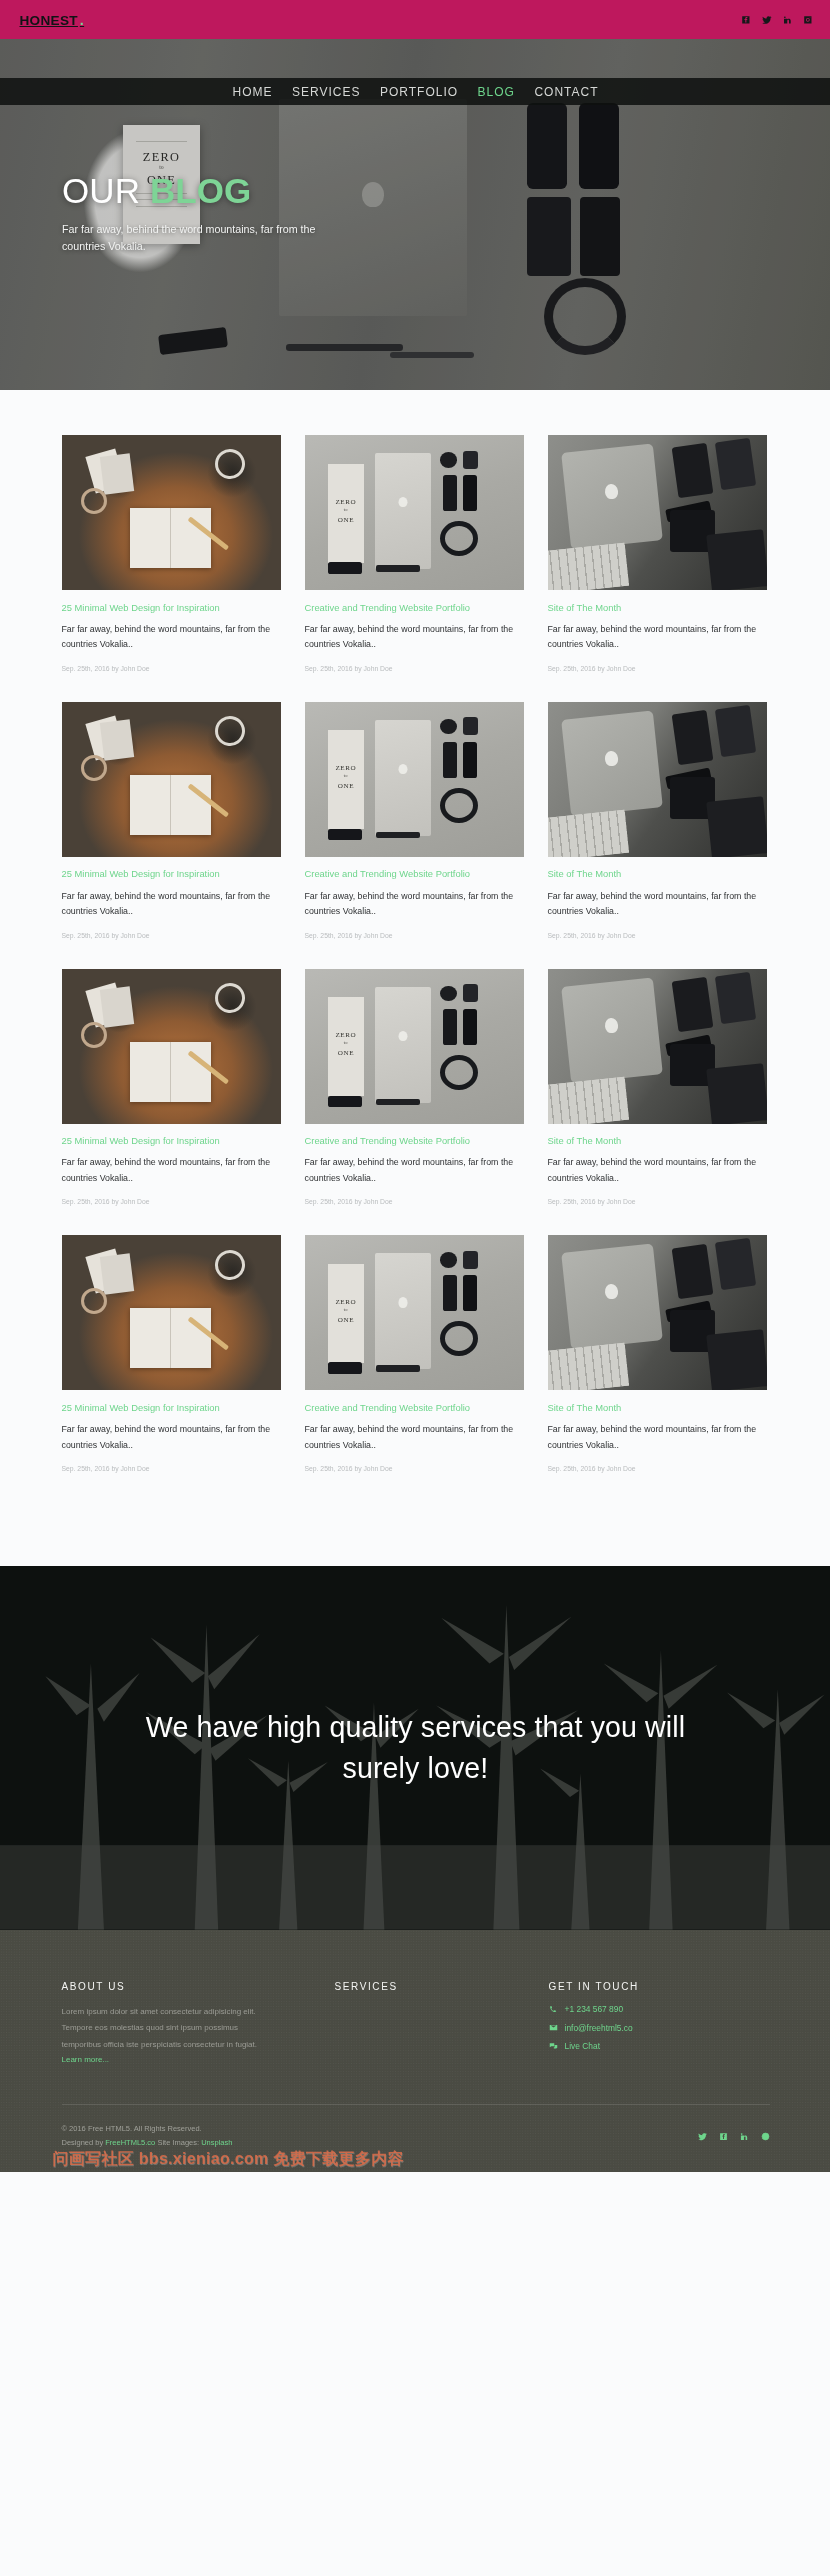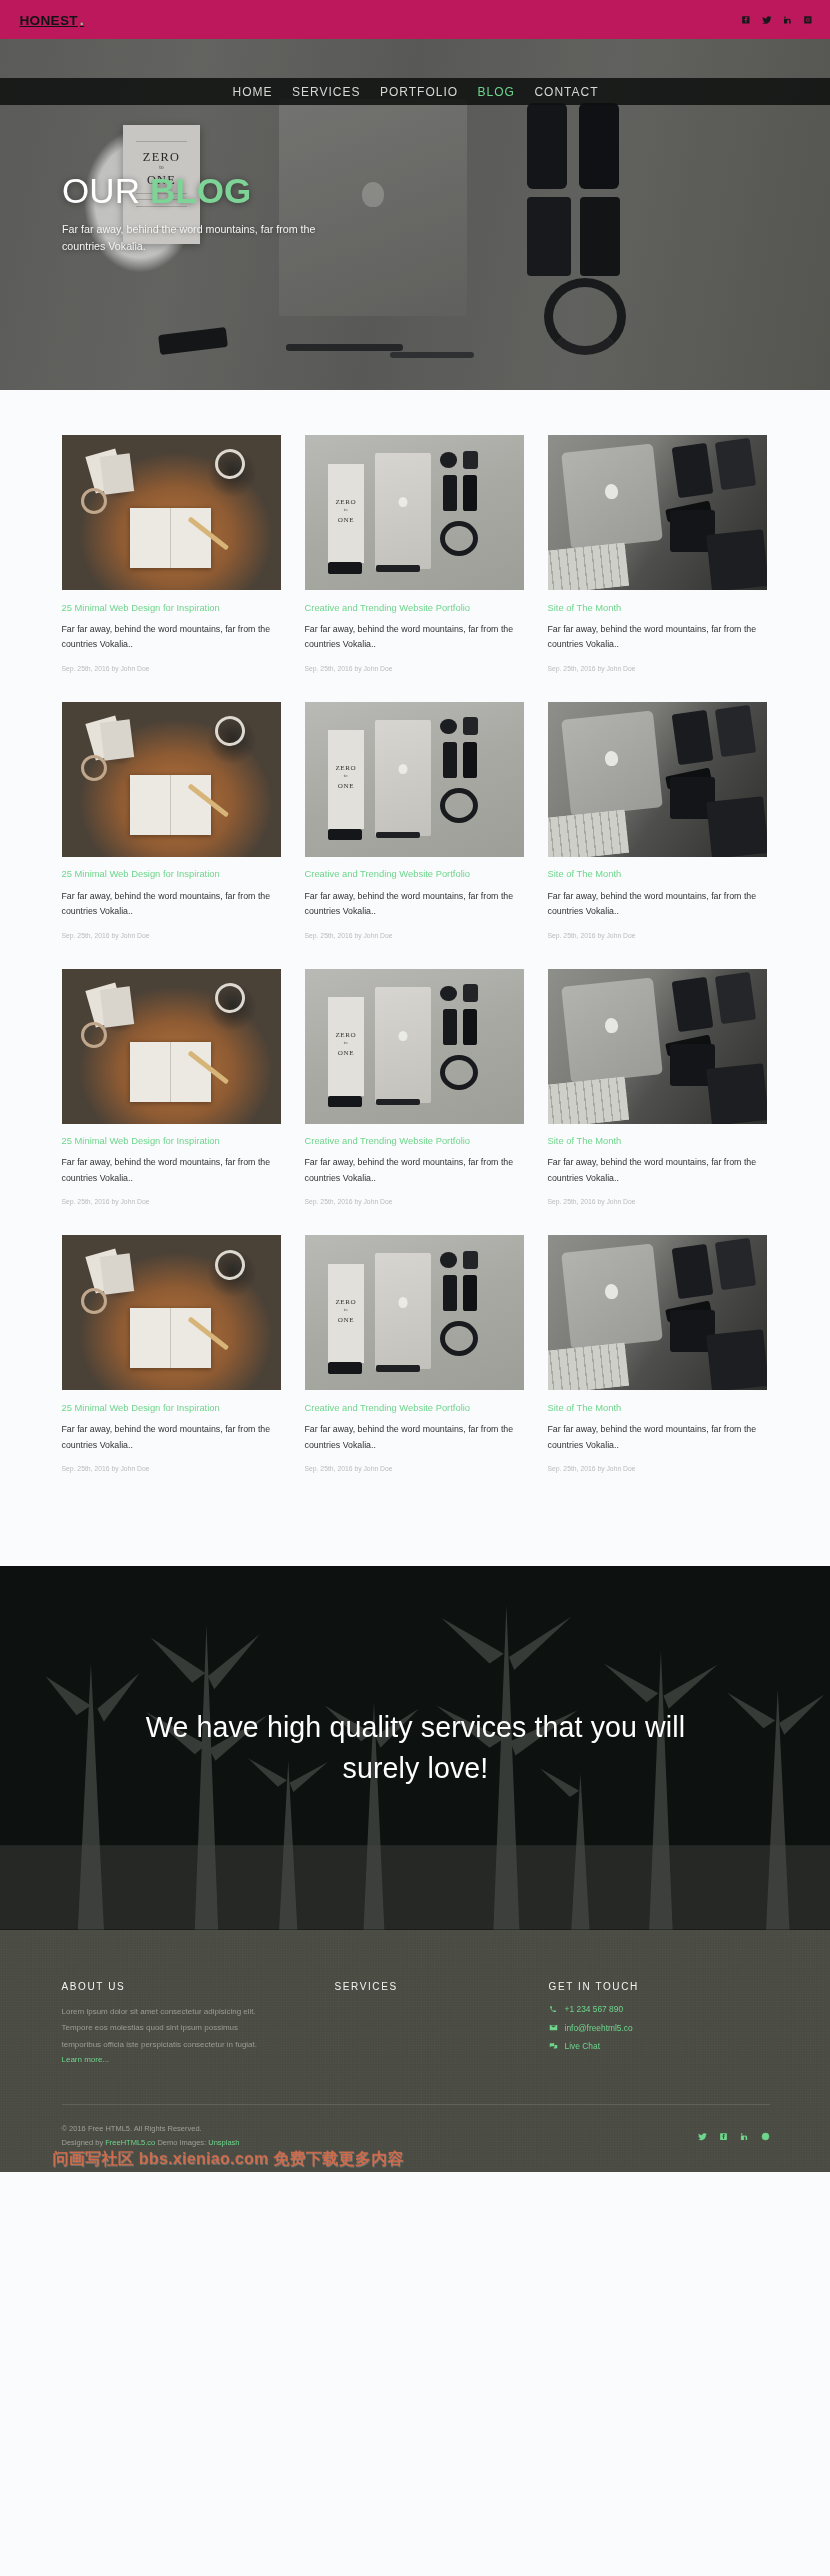--- a/index.html
+++ b/index.html
@@ -586,21 +586,21 @@
               </li>
             </ul>
         </div>
 
       </div>
 
       <div class="fbottom">
         <div class="copy">
           <div>© 2016 Free HTML5. All Rights Reserved.</div>
           <div>
-            <span>Designed by </span><a href="#">FreeHTML5.co</a><span> Demo Images: </span><a href="#">Unsplash</a>
+            <span>Designed by </span><a href="#">FreeHTML5.co</a><span> Site Images: </span><a href="#">Unsplash</a>
           </div>
         </div>
         <div class="fsocial">
           <a href="#">
             <svg class="si" viewBox="0 0 24 24">
                 <path d="M23 4.9c-.8.4-1.7.6-2.6.8 1-.6 1.7-1.5 2-2.6-.9.5-1.9.9-3 1.2C18.6 3.4 17.4 3 16 3c-2.6 0-4.7 2.1-4.7 4.7 0 .4 0 .7.1 1.1C7.5 8.6 4.2 6.8 2 4.1c-.4.7-.6 1.5-.6 2.4 0 1.6.8 3.1 2.1 3.9-.8 0-1.5-.2-2.1-.6 0 2.3 1.6 4.2 3.8 4.6-.4.1-.8.2-1.2.2-.3 0-.6 0-.9-.1.6 1.9 2.4 3.3 4.4 3.3-1.6 1.3-3.7 2-5.9 2-.4 0-.8 0-1.1-.1 2.1 1.4 4.6 2.1 7.2 2.1 8.7 0 13.4-7.2 13.4-13.4v-.6c.9-.7 1.7-1.5 2.3-2.5z"></path>
               </svg>
           </a>
           <a href="#">
             <svg class="si" viewBox="0 0 24 24">

